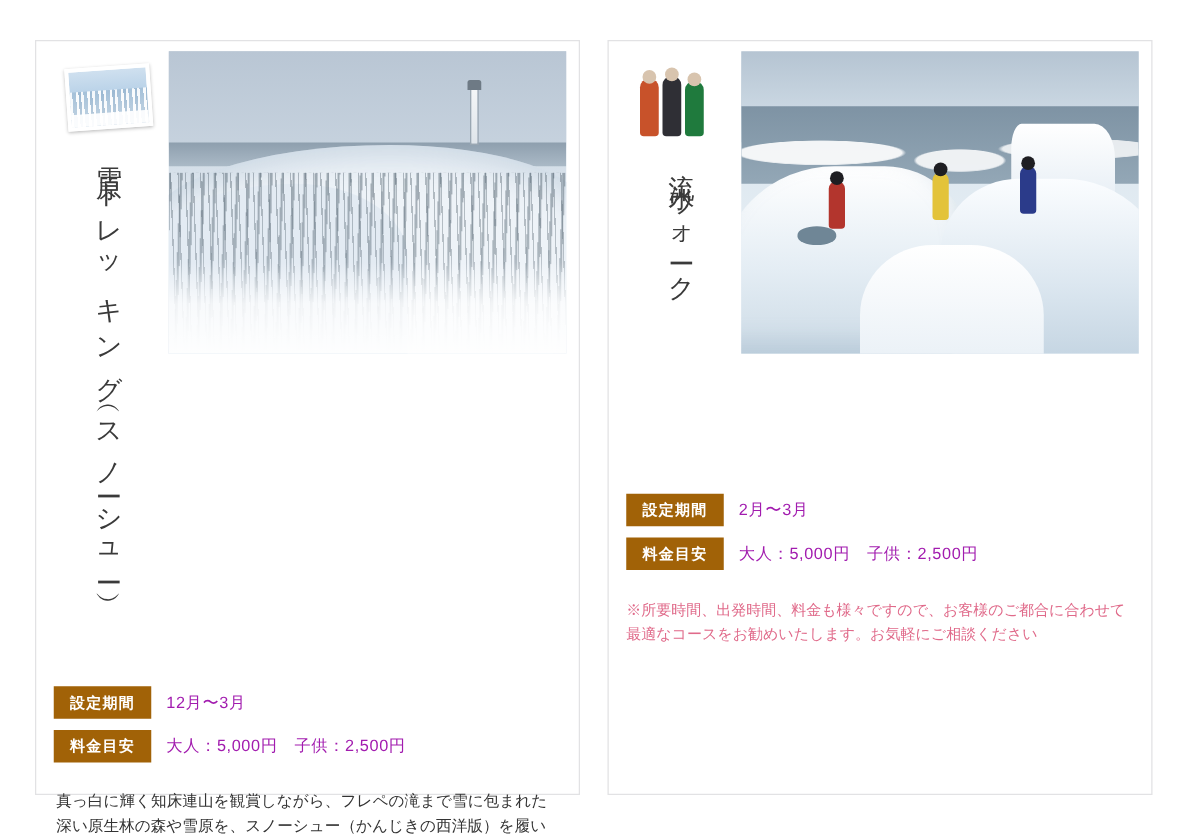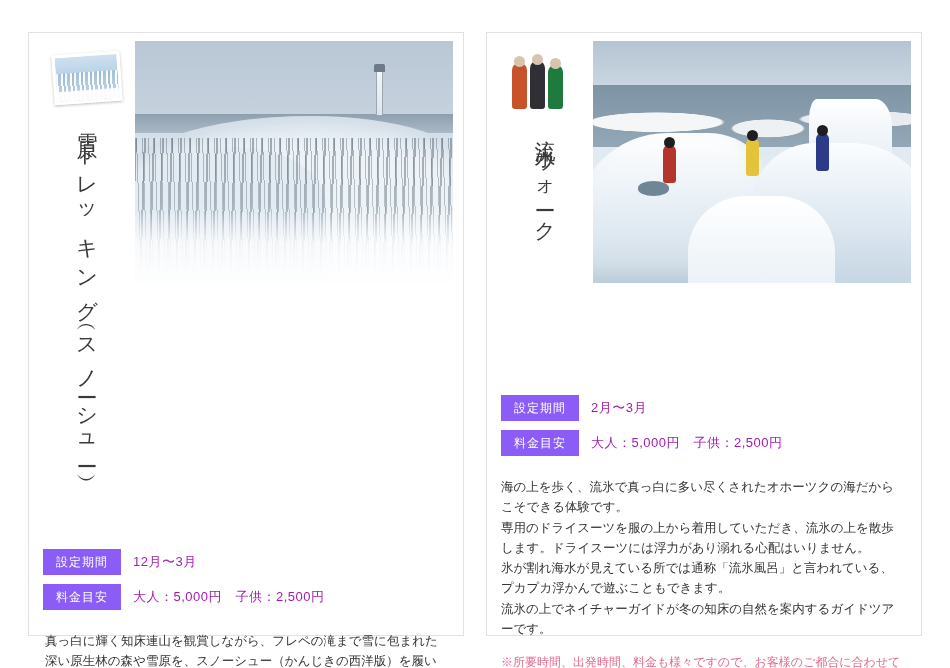--- a/index.html
+++ b/index.html
@@ -265,29 +265,30 @@
   .meta {
     margin-top: 12px;
     padding-left: 4px;
   }
   .meta-row {
     display: flex;
     align-items: center;
     margin-bottom: 9px;
   }
   .meta-label {
-    background: #8b5cf6;
+    background: #a16207;
     color: #ffffff;
     font-size: 12px;
     line-height: 1;
     padding: 7px 12px;
     min-width: 78px;
     text-align: center;
     letter-spacing: 1px;
     box-sizing: border-box;
+    font-weight: bold;
   }
   .meta-value {
     font-size: 13px;
     color: #a21caf;
     margin-left: 12px;
     letter-spacing: 0.5px;
   }
   .body-text {
     margin-top: 12px;
     padding-left: 6px;
@@ -380,20 +381,16 @@
       <div class="meta-row">
         <span class="meta-label">設定期間</span>
         <span class="meta-value">2月〜3月</span>
       </div>
       <div class="meta-row">
         <span class="meta-label">料金目安</span>
         <span class="meta-value">大人：5,000円　子供：2,500円</span>
       </div>
     </div>
 
-    <div class="body-text">海の上を歩く、流氷で真っ白に多い尽くされたオホーツクの海だからこそできる体験です。
-専用のドライスーツを服の上から着用していただき、流氷の上を散歩します。ドライスーツには浮力があり溺れる心配はいりません。
-氷が割れ海水が見えている所では通称「流氷風呂」と言われている、プカプカ浮かんで遊ぶこともできます。
-流氷の上でネイチャーガイドが冬の知床の自然を案内するガイドツアーです。</div>
     <div class="note-text">※所要時間、出発時間、料金も様々ですので、お客様のご都合に合わせて最適なコースをお勧めいたします。お気軽にご相談ください</div>
   </div>
 
 </div>
 
 </body></html>

